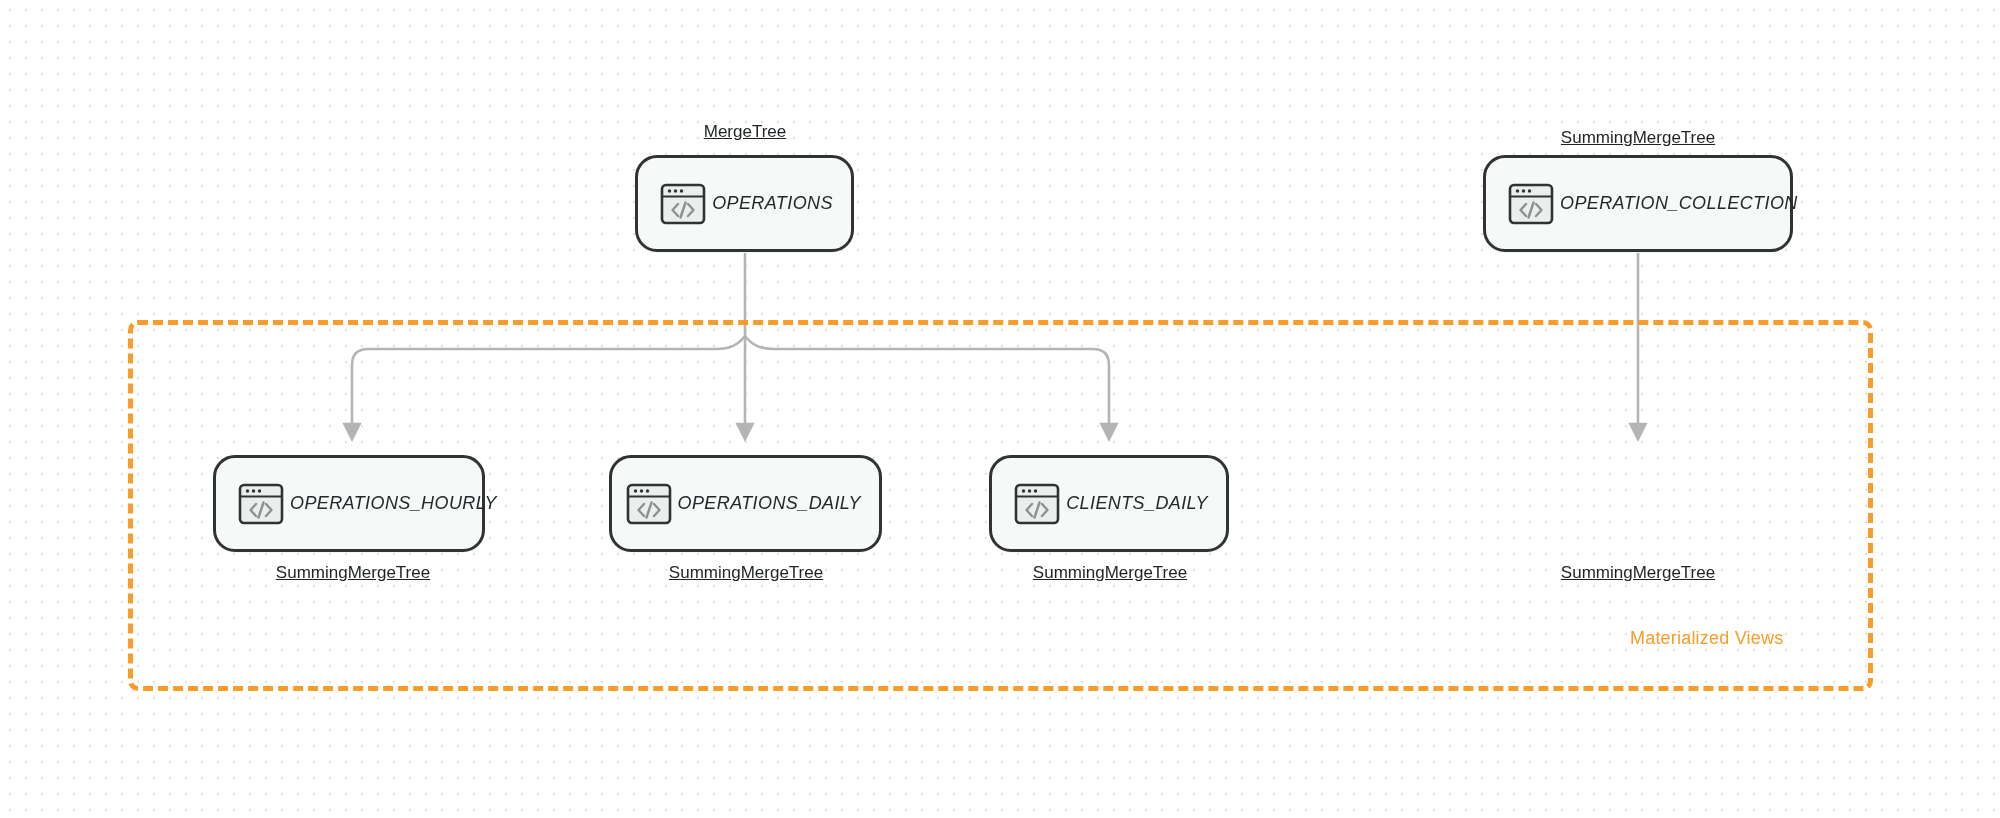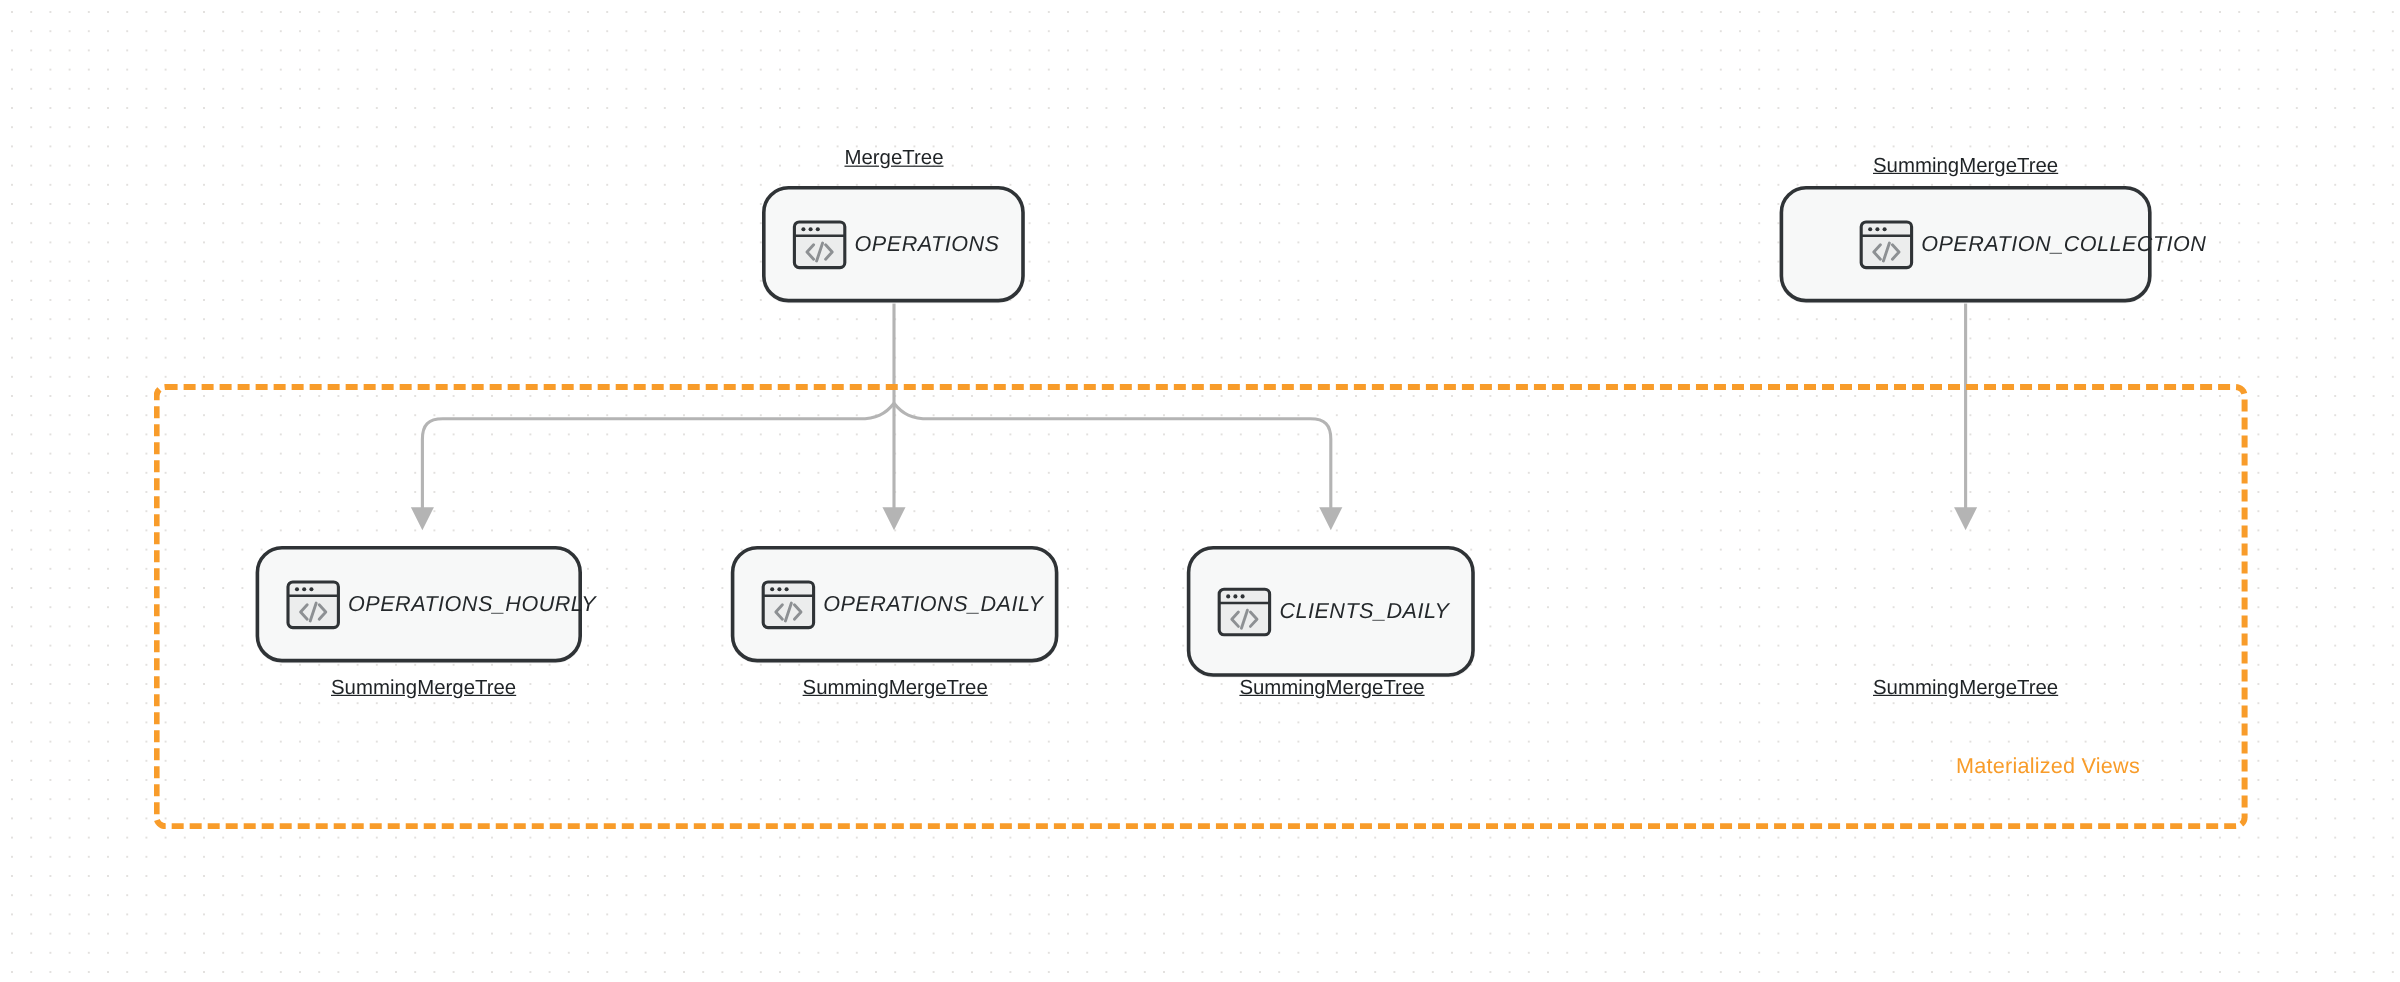--- a/index.html
+++ b/index.html
@@ -139,21 +139,21 @@
         <circle cx="15.5" cy="8" r="1.7" fill="#2f3336"></circle>
         <circle cx="21.5" cy="8" r="1.7" fill="#2f3336"></circle>
         <path d="M 18 21 L 12.5 27 L 18 33" fill="none" stroke="#8d9093" stroke-width="2.4" stroke-linecap="round" stroke-linejoin="round"></path>
         <path d="M 28 21 L 33.5 27 L 28 33" fill="none" stroke="#8d9093" stroke-width="2.4" stroke-linecap="round" stroke-linejoin="round"></path>
         <line x1="25.5" y1="19.5" x2="20.5" y2="34.5" stroke="#8d9093" stroke-width="2.4" stroke-linecap="round"></line>
       </svg>
     </span>
     <span class="node-label">OPERATIONS</span>
   </div>
 
-  <div class="node" style="left:1483px; top:155px; width:310px; height:97px;padding-left:41px;">
+  <div class="node" style="left:1483px; top:155px; width:310px; height:97px;">
     <span class="node-icon">
       <svg viewBox="0 0 46 42" xmlns="http://www.w3.org/2000/svg">
         <rect x="2" y="2" width="42" height="38" rx="4" ry="4" fill="#eceded" stroke="#2f3336" stroke-width="2.6"></rect>
         <line x1="2" y1="13.5" x2="44" y2="13.5" stroke="#2f3336" stroke-width="2.2"></line>
         <circle cx="9.5" cy="8" r="1.7" fill="#2f3336"></circle>
         <circle cx="15.5" cy="8" r="1.7" fill="#2f3336"></circle>
         <circle cx="21.5" cy="8" r="1.7" fill="#2f3336"></circle>
         <path d="M 18 21 L 12.5 27 L 18 33" fill="none" stroke="#8d9093" stroke-width="2.4" stroke-linecap="round" stroke-linejoin="round"></path>
         <path d="M 28 21 L 33.5 27 L 28 33" fill="none" stroke="#8d9093" stroke-width="2.4" stroke-linecap="round" stroke-linejoin="round"></path>
         <line x1="25.5" y1="19.5" x2="20.5" y2="34.5" stroke="#8d9093" stroke-width="2.4" stroke-linecap="round"></line>
@@ -171,37 +171,37 @@
         <circle cx="15.5" cy="8" r="1.7" fill="#2f3336"></circle>
         <circle cx="21.5" cy="8" r="1.7" fill="#2f3336"></circle>
         <path d="M 18 21 L 12.5 27 L 18 33" fill="none" stroke="#8d9093" stroke-width="2.4" stroke-linecap="round" stroke-linejoin="round"></path>
         <path d="M 28 21 L 33.5 27 L 28 33" fill="none" stroke="#8d9093" stroke-width="2.4" stroke-linecap="round" stroke-linejoin="round"></path>
         <line x1="25.5" y1="19.5" x2="20.5" y2="34.5" stroke="#8d9093" stroke-width="2.4" stroke-linecap="round"></line>
       </svg>
     </span>
     <span class="node-label">OPERATIONS_HOURLY</span>
   </div>
 
-  <div class="node" style="left:609px; top:455px; width:273px; height:97px;">
+  <div class="node" style="left:609px; top:455px; width:273px; height:97px;justify-content:flex-end;">
     <span class="node-icon">
       <svg viewBox="0 0 46 42" xmlns="http://www.w3.org/2000/svg">
         <rect x="2" y="2" width="42" height="38" rx="4" ry="4" fill="#eceded" stroke="#2f3336" stroke-width="2.6"></rect>
         <line x1="2" y1="13.5" x2="44" y2="13.5" stroke="#2f3336" stroke-width="2.2"></line>
         <circle cx="9.5" cy="8" r="1.7" fill="#2f3336"></circle>
         <circle cx="15.5" cy="8" r="1.7" fill="#2f3336"></circle>
         <circle cx="21.5" cy="8" r="1.7" fill="#2f3336"></circle>
         <path d="M 18 21 L 12.5 27 L 18 33" fill="none" stroke="#8d9093" stroke-width="2.4" stroke-linecap="round" stroke-linejoin="round"></path>
         <path d="M 28 21 L 33.5 27 L 28 33" fill="none" stroke="#8d9093" stroke-width="2.4" stroke-linecap="round" stroke-linejoin="round"></path>
         <line x1="25.5" y1="19.5" x2="20.5" y2="34.5" stroke="#8d9093" stroke-width="2.4" stroke-linecap="round"></line>
       </svg>
     </span>
     <span class="node-label">OPERATIONS_DAILY</span>
   </div>
 
-  <div class="node" style="left:989px; top:455px; width:240px; height:109px;align-items:center;">
+  <div class="node" style="left:989px; top:455px; width:240px; height:97px;align-items:center;">
     <span class="node-icon">
       <svg viewBox="0 0 46 42" xmlns="http://www.w3.org/2000/svg">
         <rect x="2" y="2" width="42" height="38" rx="4" ry="4" fill="#eceded" stroke="#2f3336" stroke-width="2.6"></rect>
         <line x1="2" y1="13.5" x2="44" y2="13.5" stroke="#2f3336" stroke-width="2.2"></line>
         <circle cx="9.5" cy="8" r="1.7" fill="#2f3336"></circle>
         <circle cx="15.5" cy="8" r="1.7" fill="#2f3336"></circle>
         <circle cx="21.5" cy="8" r="1.7" fill="#2f3336"></circle>
         <path d="M 18 21 L 12.5 27 L 18 33" fill="none" stroke="#8d9093" stroke-width="2.4" stroke-linecap="round" stroke-linejoin="round"></path>
         <path d="M 28 21 L 33.5 27 L 28 33" fill="none" stroke="#8d9093" stroke-width="2.4" stroke-linecap="round" stroke-linejoin="round"></path>
         <line x1="25.5" y1="19.5" x2="20.5" y2="34.5" stroke="#8d9093" stroke-width="2.4" stroke-linecap="round"></line>

